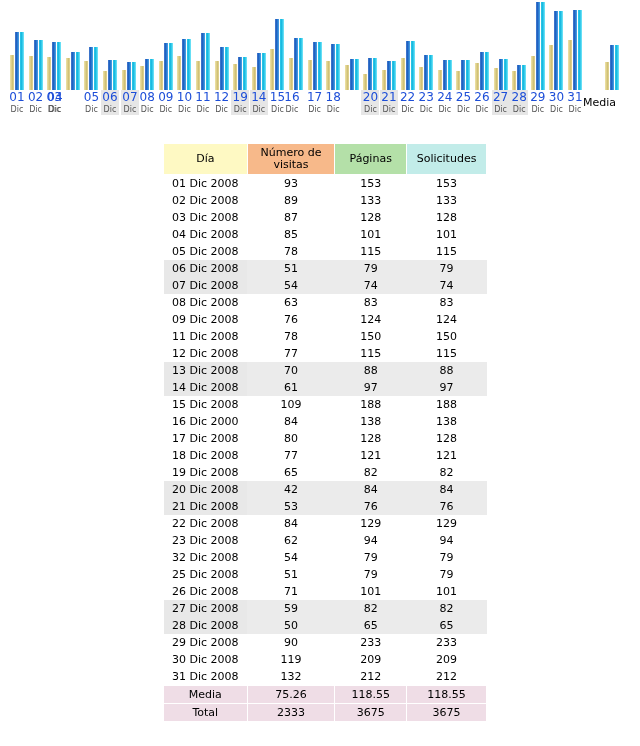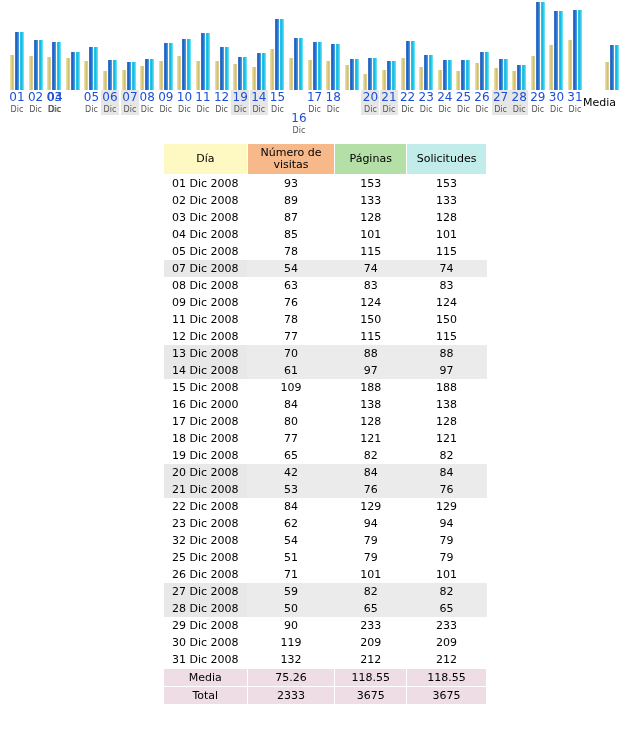--- a/index.html
+++ b/index.html
@@ -351,21 +351,21 @@
           <span class="tick-mon">Dic</span>
         </div>
         <div class="axis-tick weekend" style="left: 239.8px;">
           <span class="tick-day">14</span>
           <span class="tick-mon">Dic</span>
         </div>
         <div class="axis-tick" style="left: 258.4px;">
           <span class="tick-day">15</span>
           <span class="tick-mon">Dic</span>
         </div>
-        <div class="axis-tick" style="left: 280px; margin-top: 21px;">
+        <div class="axis-tick" style="left: 273px;">
           <span class="tick-day">16</span>
           <span class="tick-mon">Dic</span>
         </div>
         <div class="axis-tick" style="left: 295.6px;">
           <span class="tick-day">17</span>
           <span class="tick-mon">Dic</span>
         </div>
         <div class="axis-tick" style="left: 314.2px;">
           <span class="tick-day">18</span>
           <span class="tick-mon">Dic</span>
@@ -460,20 +460,26 @@
           <td>101</td>
           <td>101</td>
         </tr>
         <tr class="">
           <td>05 Dic 2008</td>
           <td>78</td>
           <td>115</td>
           <td>115</td>
         </tr>
         <tr class="weekend">
+          <td>06 Dic 2008</td>
+          <td>51</td>
+          <td>79</td>
+          <td>79</td>
+        </tr>
+        <tr class="weekend">
           <td>07 Dic 2008</td>
           <td>54</td>
           <td>74</td>
           <td>74</td>
         </tr>
         <tr class="">
           <td>08 Dic 2008</td>
           <td>63</td>
           <td>83</td>
           <td>83</td>

